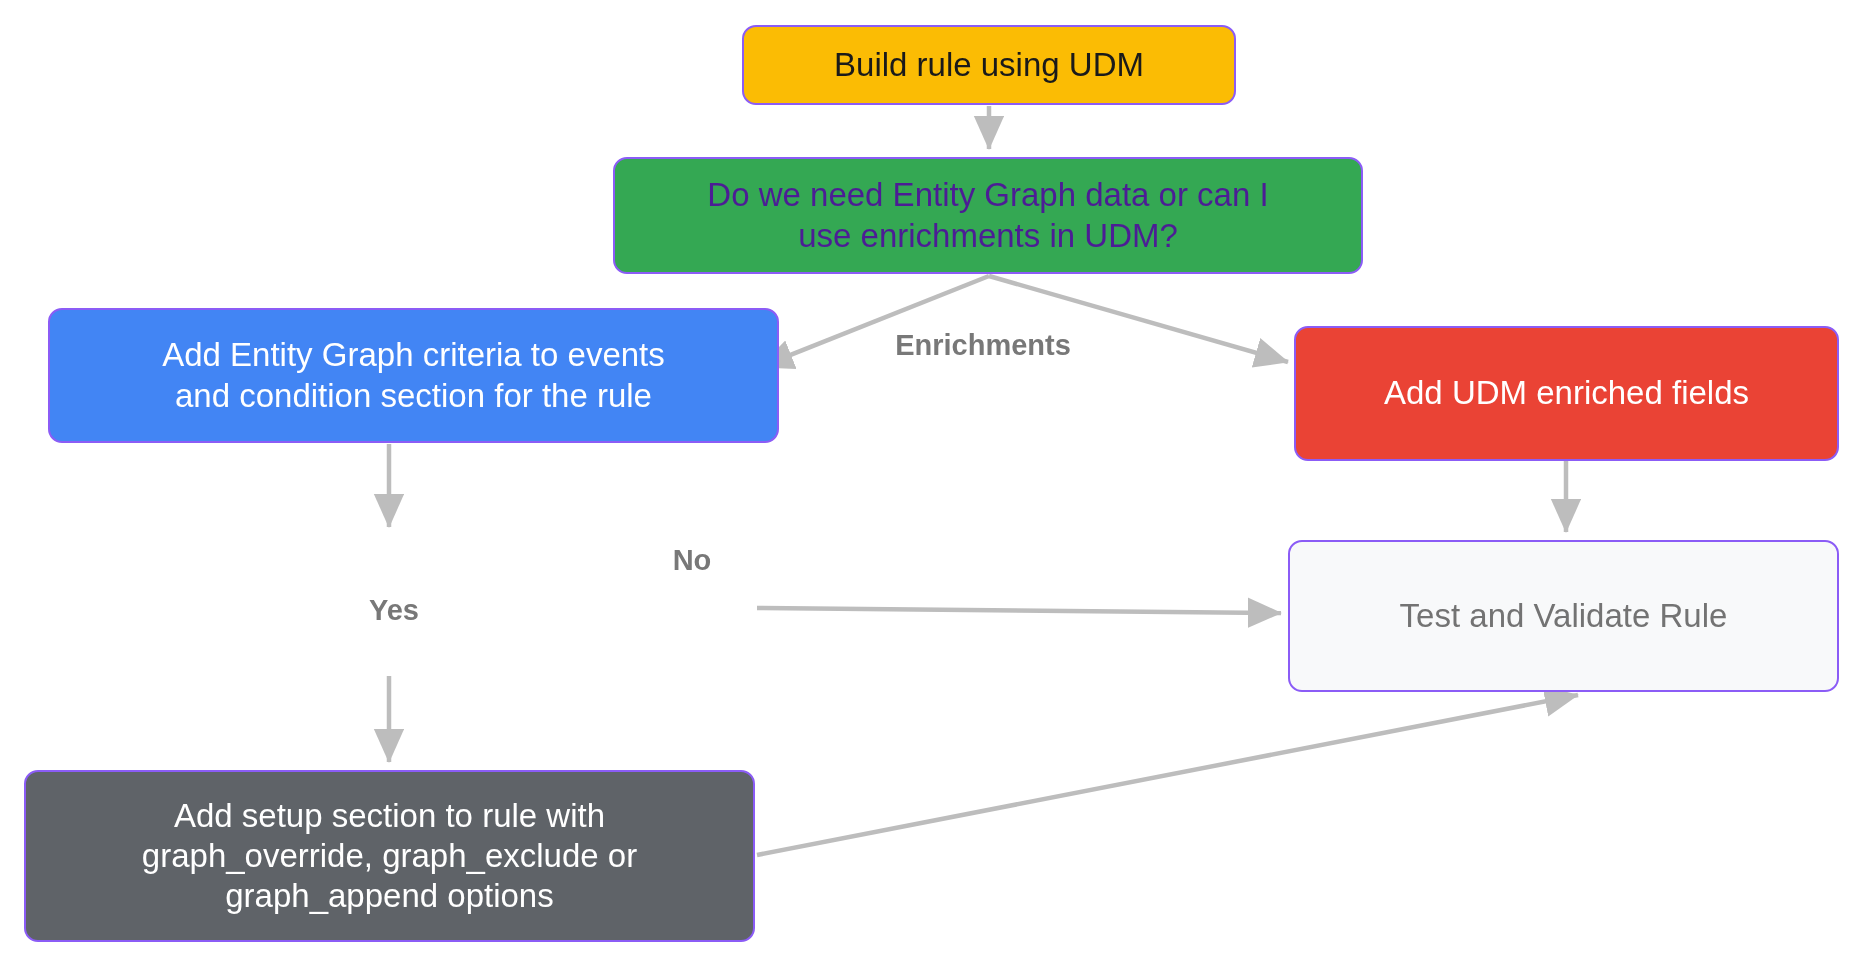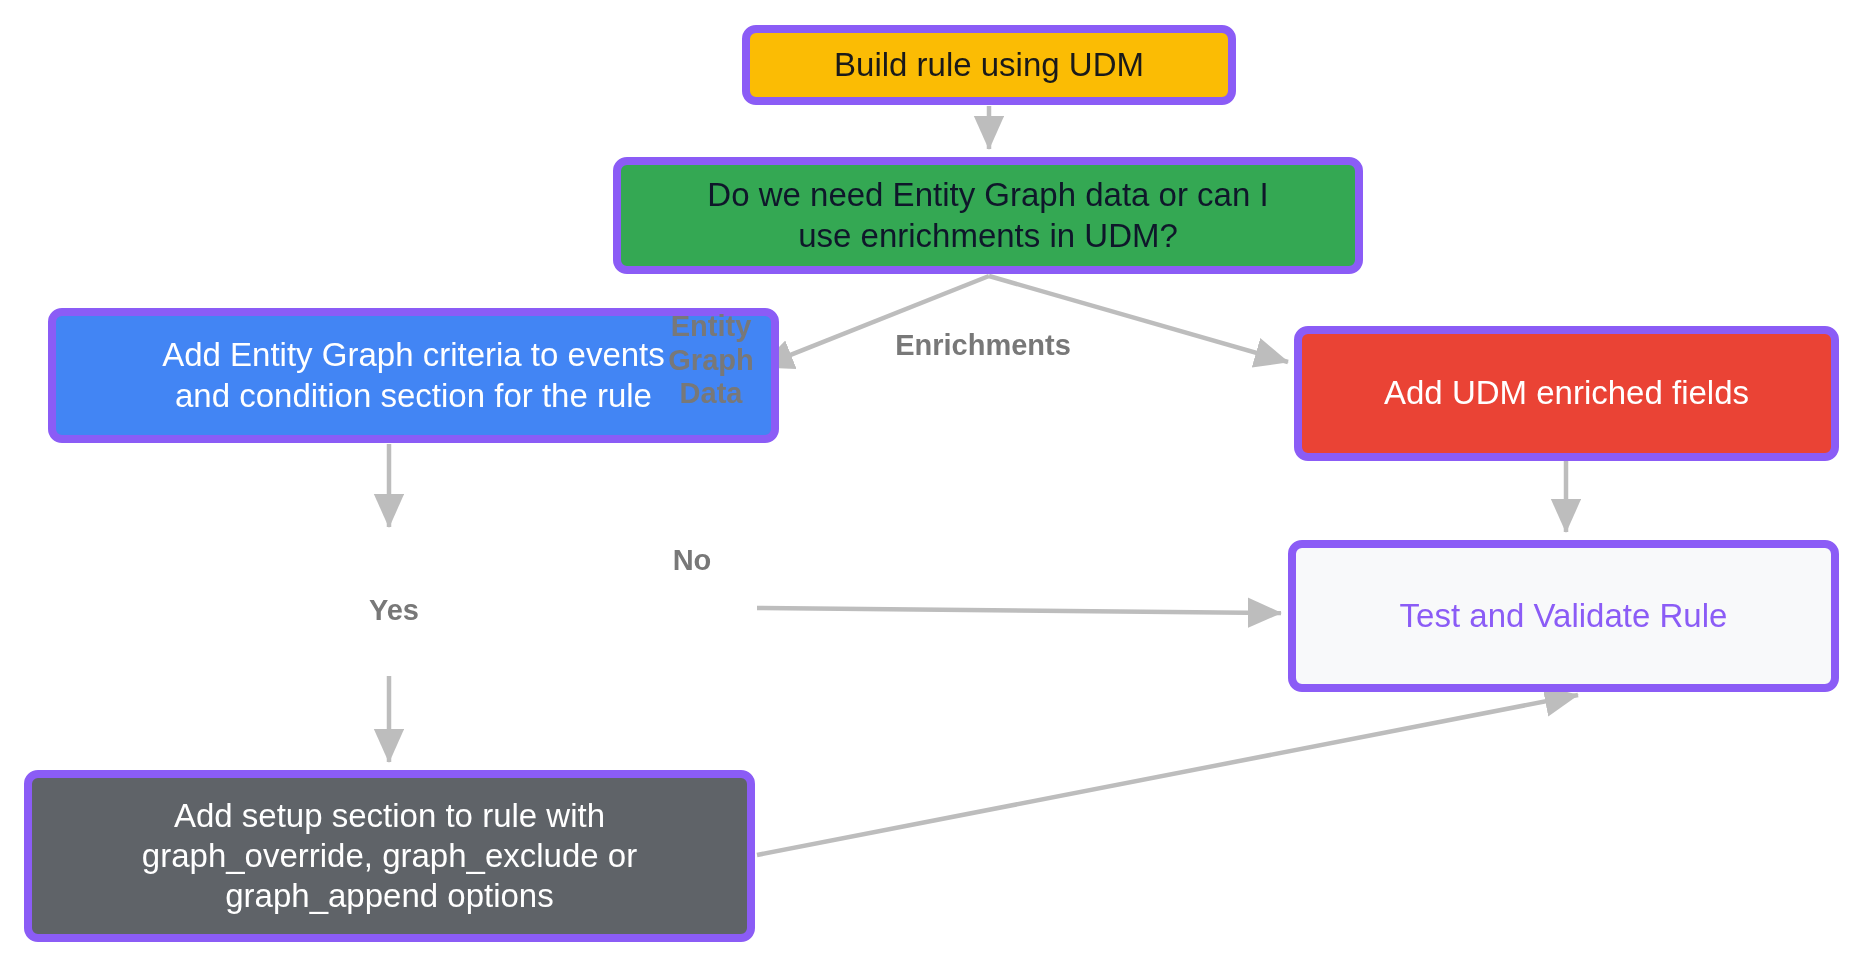--- a/index.html
+++ b/index.html
@@ -21,55 +21,55 @@
     position: absolute;
     left: 0;
     top: 0;
     width: 1856px;
     height: 962px;
   }
   .node {
     position: absolute;
     box-sizing: border-box;
     border-radius: 14px;
-    border: 8px solid #8b5cf6;
+    border: 2px solid #8b5cf6;
     display: flex;
     align-items: center;
     justify-content: center;
     text-align: center;
     line-height: 1.22;
     font-family: "Liberation Sans", sans-serif;
     font-size: 33px;
     font-weight: 400;
     padding: 4px 14px;
     white-space: pre-line;
   }
   .node-start {
     background: #fbbc04;
     color: #1a1a1a;
   }
   .node-decision-green {
     background: #34a853;
-    color: #0f172a;
+    color: #4c1d95;
   }
   .node-blue {
     background: #4285f4;
     color: #ffffff;
   }
   .node-red {
     background: #ea4335;
     color: #ffffff;
   }
   .node-gray {
     background: #5f6368;
     color: #ffffff;
   }
   .node-plain {
     background: #f8f9fa;
-    color: #8b5cf6;
+    color: #737373;
   }
   .edge-label {
     position: absolute;
     font-family: "Liberation Sans", sans-serif;
     font-size: 29px;
     font-weight: bold;
     color: #787878;
     text-align: center;
     line-height: 1.16;
     white-space: pre-line;
@@ -142,22 +142,20 @@
   <div class="node node-plain" style="left:1288px; top:540px; width:551px; height:152px;">
     <span>Test and Validate Rule</span>
   </div>
 
   <div class="node node-gray" style="left:24px; top:770px; width:731px; height:172px;">
     <span>Add setup section to rule with
 graph_override, graph_exclude or
 graph_append options</span>
   </div>
 
-  <div class="edge-label" style="left:636px; top:310px; width:150px;">Entity
-Graph Data</div>
 
   <div class="edge-label" style="left:893px; top:329px; width:180px;">Enrichments</div>
 
   <div class="edge-label" style="left:668px; top:544px; width:48px;">No</div>
 
   <div class="edge-label" style="left:366px; top:594px; width:56px;">Yes</div>
 
 </div>
 
 </body></html>

